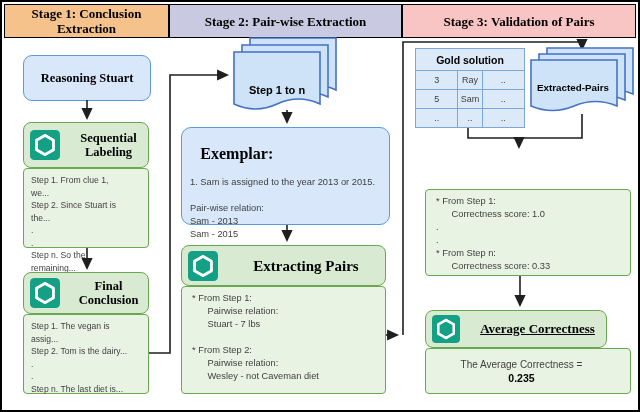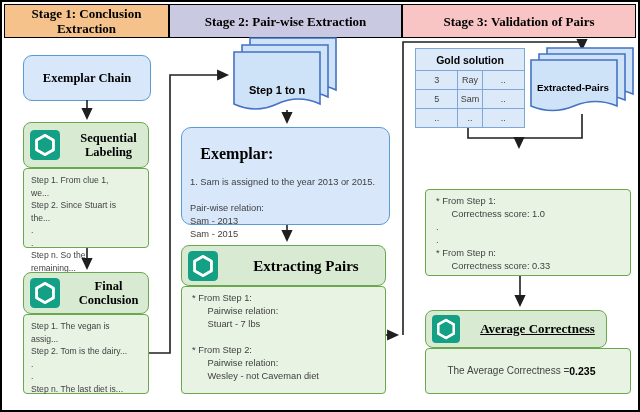--- a/index.html
+++ b/index.html
@@ -87,21 +87,21 @@
       <path d="M517,136 V145" marker-end="url(#ah)"></path>
 
       <path d="M518,274 V303" marker-end="url(#ah)"></path>
     </g>
   </svg>
 
   <div class="hdr" style="left:2px;width:163px;background:#f6c28c;">Stage 1: Conclusion Extraction</div>
   <div class="hdr" style="left:167px;width:231px;background:#c9c9e1;">Stage 2: Pair-wise Extraction</div>
   <div class="hdr" style="left:400px;width:232px;background:#f9c5c4;">Stage 3: Validation of Pairs</div>
 
-  <div class="bluebox" style="left:21px;top:53px;width:126px;height:44px;">Exemplar Chain</div>
+  <div class="bluebox" style="left:21px;top:53px;width:126px;height:44px;">Reasoning Stuart</div>
 
   <div class="greenhead" style="left:21px;top:120px;width:126px;height:46px;">
     <svg class="logo" viewBox="0 0 48 48">
       <rect width="48" height="48" rx="7" fill="#14a085"></rect>
       <g transform="translate(24,24)" stroke="#fff" stroke-width="4" fill="none" stroke-linecap="round" stroke-linejoin="round">
         <path d="M0,-15.5 L13.4,-7.8 L13.4,6.2" transform="rotate(0)"></path>
         <path d="M0,-15.5 L13.4,-7.8 L13.4,6.2" transform="rotate(60)"></path>
         <path d="M0,-15.5 L13.4,-7.8 L13.4,6.2" transform="rotate(120)"></path>
         <path d="M0,-15.5 L13.4,-7.8 L13.4,6.2" transform="rotate(180)"></path>
         <path d="M0,-15.5 L13.4,-7.8 L13.4,6.2" transform="rotate(240)"></path>
@@ -222,18 +222,18 @@
         <path d="M0,-15.5 L13.4,-7.8 L13.4,6.2" transform="rotate(0)"></path>
         <path d="M0,-15.5 L13.4,-7.8 L13.4,6.2" transform="rotate(60)"></path>
         <path d="M0,-15.5 L13.4,-7.8 L13.4,6.2" transform="rotate(120)"></path>
         <path d="M0,-15.5 L13.4,-7.8 L13.4,6.2" transform="rotate(180)"></path>
         <path d="M0,-15.5 L13.4,-7.8 L13.4,6.2" transform="rotate(240)"></path>
         <path d="M0,-15.5 L13.4,-7.8 L13.4,6.2" transform="rotate(300)"></path>
       </g>
     </svg>
     <div class="ttl" style="font-size:13px;">Average Correctness</div>
   </div>
-  <div class="greenbody avgline" style="left:423px;top:346px;width:206px;height:46px;white-space:normal;">
+  <div class="greenbody avgline" style="left:423px;top:346px;width:206px;height:46px;white-space:normal;flex-direction:column;">
     <span>The Average Correctness = </span>
       <b>0.235</b>
   </div>
 
 </div>
 
 </body></html>

